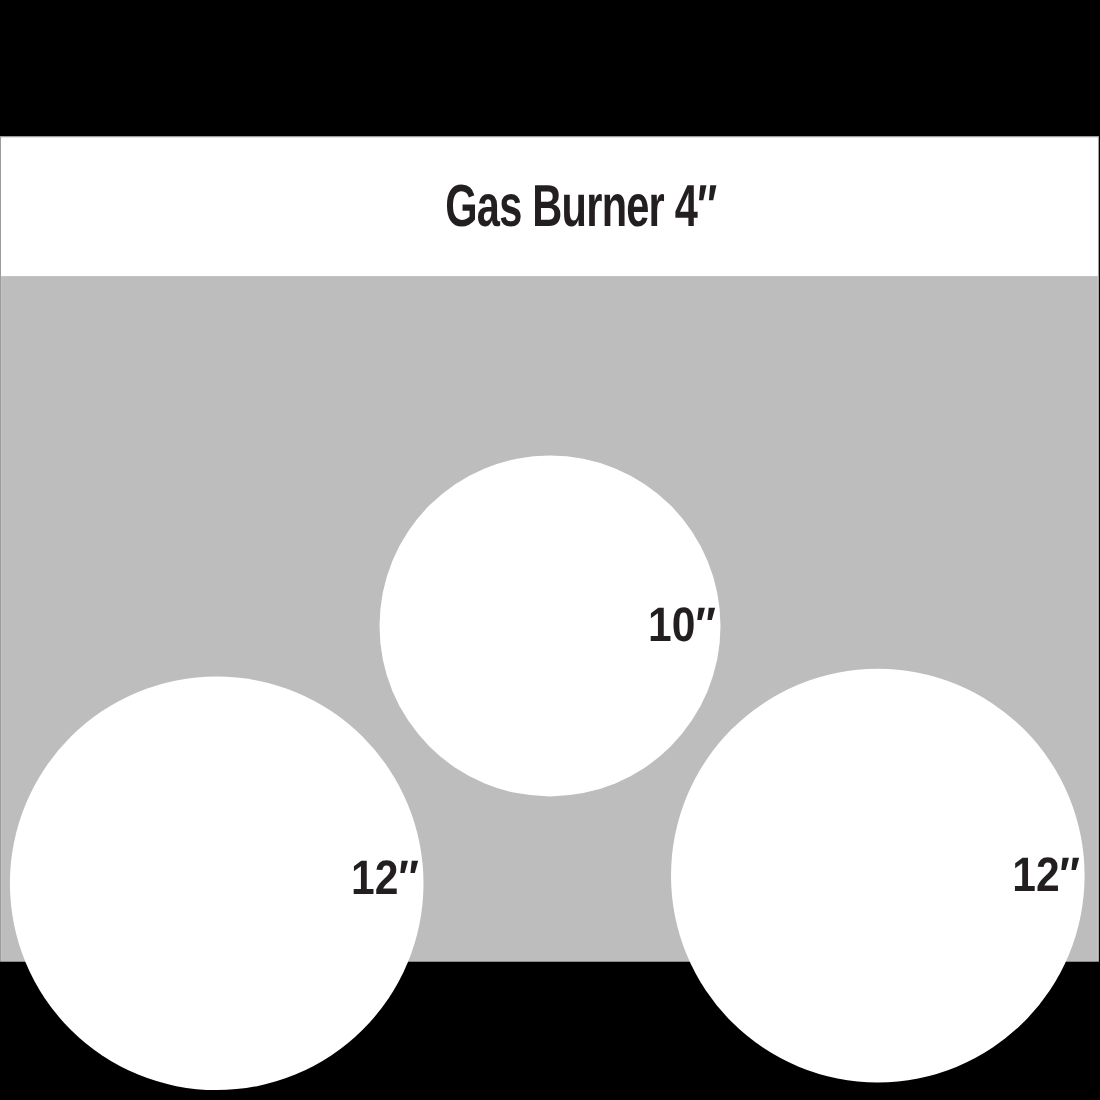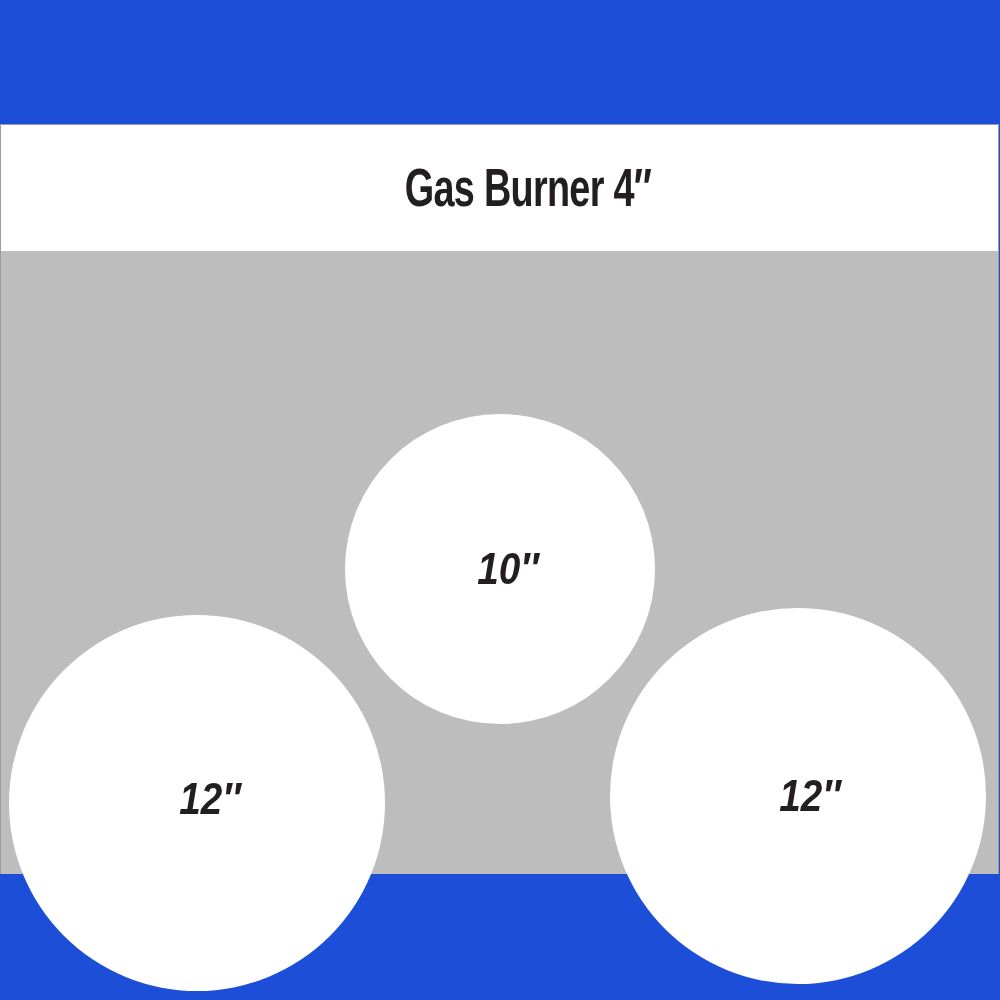--- a/index.html
+++ b/index.html
@@ -7,21 +7,21 @@
     --panel-border:#9c9c9c;
     --burner-white:#ffffff;
     --text-color:#231f20;
     --header-background:#ffffff;
   }
   *{margin:0;padding:0;box-sizing:border-box;}
   html,body{background:#ffffff;}
   .screen{
     position:relative;
     width:1000px;height:1000px;
-    background:#1d4ed8;
+    background:#000000;
     overflow:hidden;
     font-family:"Liberation Sans","DejaVu Sans",sans-serif;
     color:var(--text-color);
   }
   .panel{
     position:absolute;
     left:0;top:124px;
     width:999px;height:750px;
     border:1px solid var(--panel-border);
     border-bottom:none;
@@ -48,22 +48,21 @@
     left:0;right:0;
     top:126px;bottom:0;
     background:var(--surface-gray);
   }
   .burner{
     position:absolute;
     background:var(--burner-white);
     border-radius:50%;
     display:flex;
     align-items:center;
-    justify-content:center;
-    font-style:italic;
+    justify-content:flex-end;
   }
   .burner-center{left:344px;top:163px;width:310px;height:310px;}
   .burner-left{left:8px;top:364px;width:376px;height:376px;}
   .burner-right{left:609px;top:357px;width:376px;height:376px;}
   .burner-label{
     font-weight:bold;
     font-size:44px;
     transform:scaleX(0.88);
     white-space:nowrap;
     color:var(--text-color);

